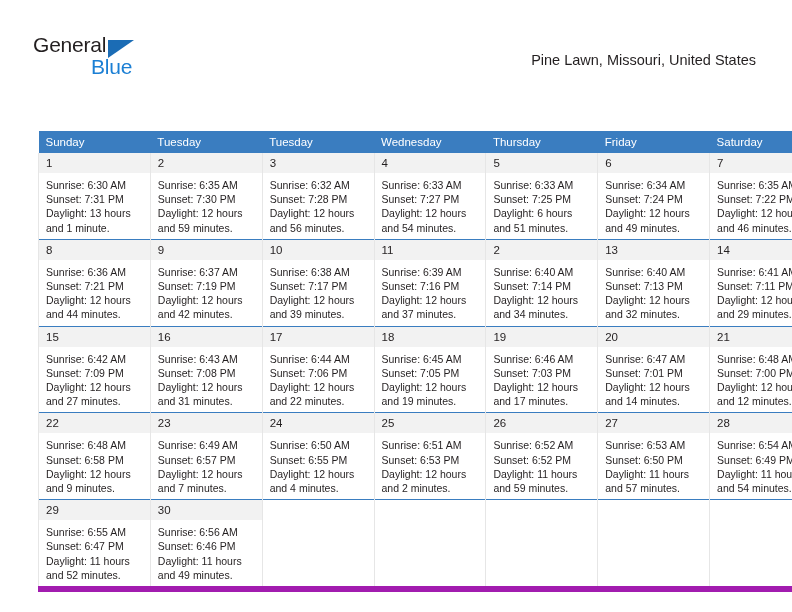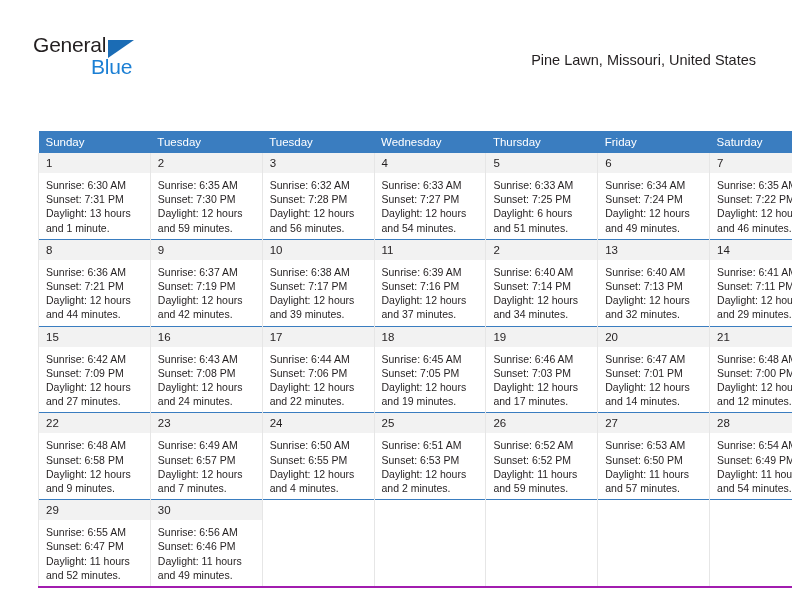--- a/index.html
+++ b/index.html
@@ -115,21 +115,21 @@
     background: #ffffff;
     height: 76px;
   }
   table.cal tr.week-row td {
     border-top: 1px solid #3a7dc0;
   }
   table.cal tr.week-row:first-of-type td {
     border-top: none;
   }
   table.cal tr.week-row:last-of-type td {
-    border-bottom: 2px solid #a21caf;
+    border-bottom: 6px solid #a21caf;
   }
   .daynum {
     background: #f2f2f2;
     font-size: 11.5px;
     color: #231f20;
     padding: 4px 0 4px 7px;
     line-height: 12px;
     min-height: 12px;
   }
   .daynum.empty {
@@ -311,21 +311,21 @@
               <div>Sunrise: 6:42 AM</div>
               <div>Sunset: 7:09 PM</div>
               <div class="daylight">Daylight: 12 hours and 27 minutes.</div>
             </div>
           </td>
           <td>
             <div class="daynum">16</div>
             <div class="dayinfo">
               <div>Sunrise: 6:43 AM</div>
               <div>Sunset: 7:08 PM</div>
-              <div class="daylight">Daylight: 12 hours and 24 minutes.</div>
+              <div class="daylight">Daylight: 12 hours and 31 minutes.</div>
             </div>
           </td>
           <td>
             <div class="daynum">17</div>
             <div class="dayinfo">
               <div>Sunrise: 6:44 AM</div>
               <div>Sunset: 7:06 PM</div>
               <div class="daylight">Daylight: 12 hours and 22 minutes.</div>
             </div>
           </td>

